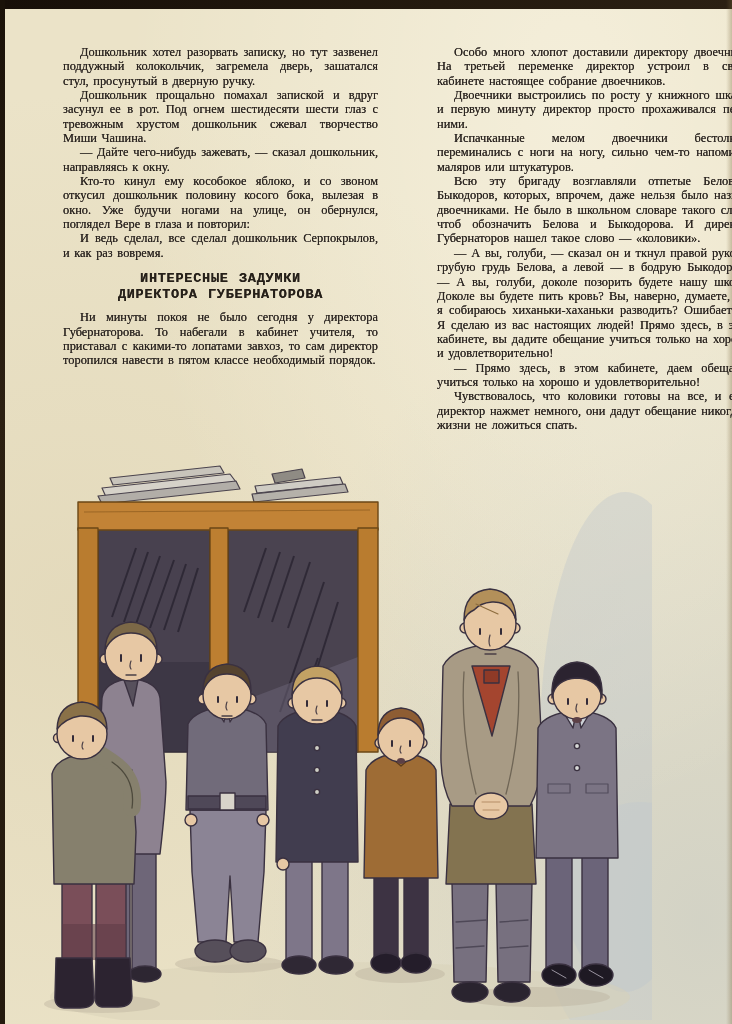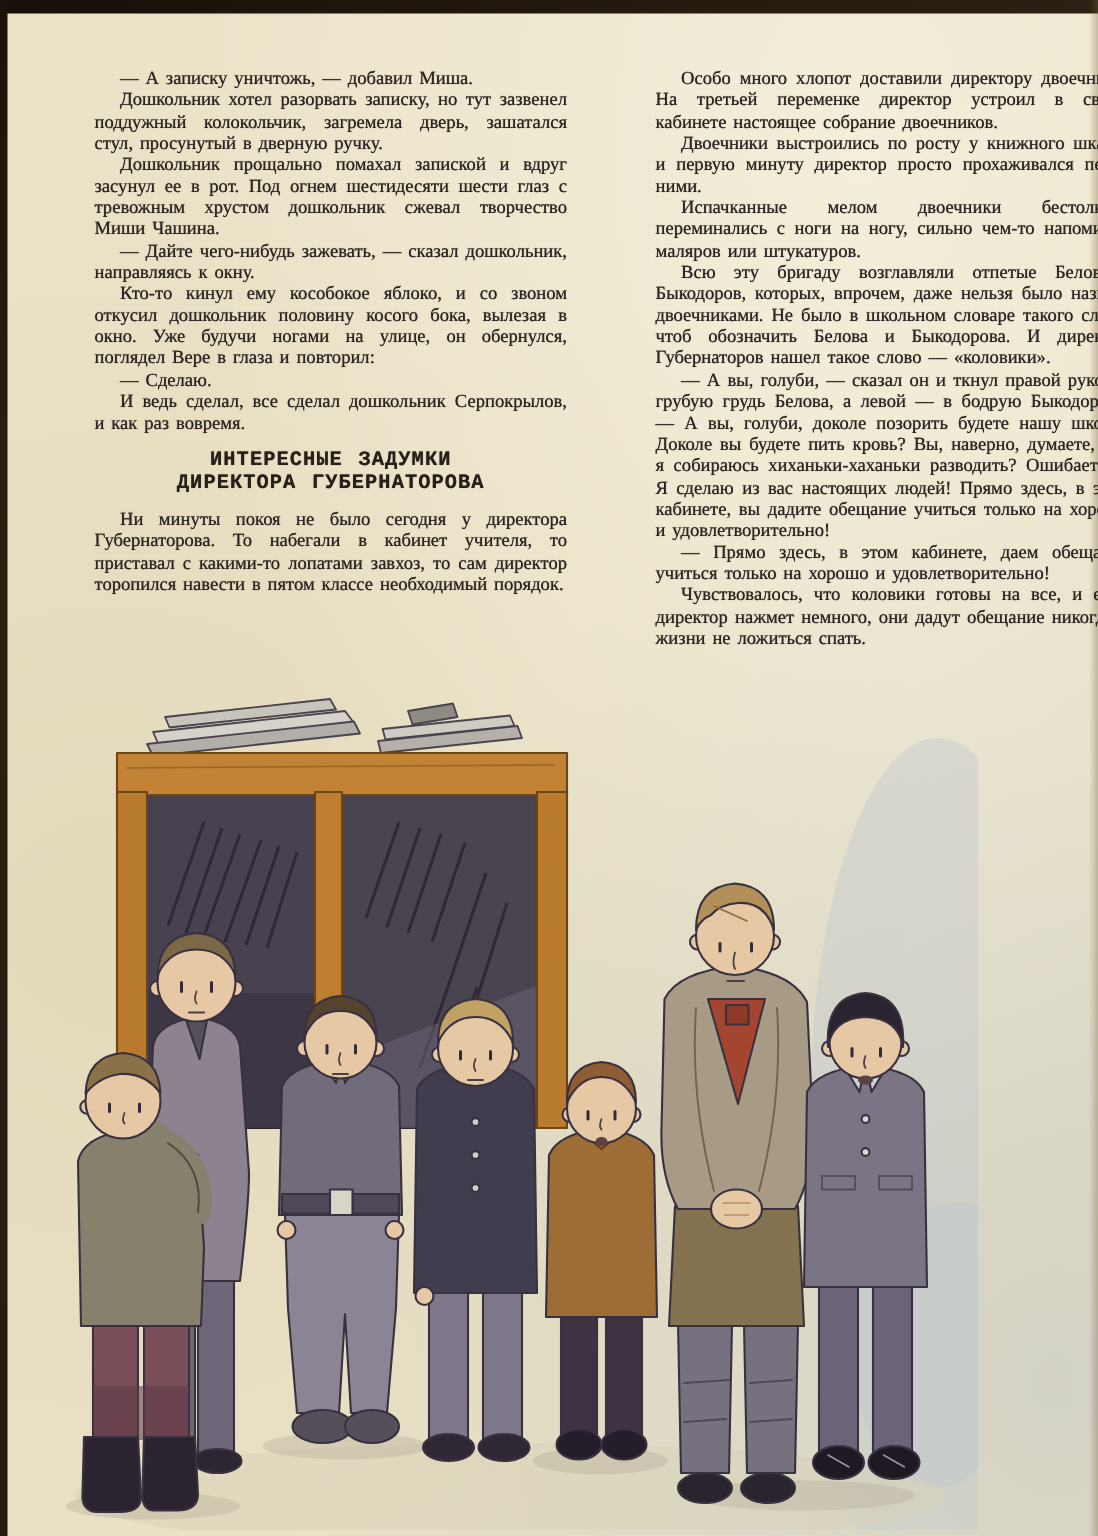--- a/index.html
+++ b/index.html
@@ -44,26 +44,24 @@
 </style>
 </head>
 <body>
 
 <div class="page">
   <div class="edge-top"></div>
   <div class="edge-left"></div>
   <div class="edge-right"></div>
 
   <div class="col col-left">
-    <p>— А записку уничтожь, — добавил Миша.</p>
     <p>Дошкольник хотел разорвать записку, но тут зазвенел поддужный колокольчик, загремела дверь, зашатался стул, просунутый в дверную ручку.</p>
     <p>Дошкольник прощально помахал запиской и вдруг засунул ее в рот. Под огнем шестидесяти шести глаз с тревожным хрустом дошкольник сжевал творчество Миши Чашина.</p>
     <p>— Дайте чего-нибудь зажевать, — сказал дошкольник, направляясь к окну.</p>
     <p>Кто-то кинул ему кособокое яблоко, и со звоном откусил дошкольник половину косого бока, вылезая в окно. Уже будучи ногами на улице, он обернулся, поглядел Вере в глаза и повторил:</p>
-    <p>— Сделаю.</p>
     <p>И ведь сделал, все сделал дошкольник Серпокрылов, и как раз вовремя.</p>
     <h2 class="heading">
       <span>ИНТЕРЕСНЫЕ ЗАДУМКИ</span>
       <span>ДИРЕКТОРА ГУБЕРНАТОРОВА</span>
     </h2>
     <p>Ни минуты покоя не было сегодня у директора Губернаторова. То набегали в кабинет учителя, то приставал с какими-то лопатами завхоз, то сам директор торопился навести в пятом классе необходимый порядок.</p>
   </div>
 
   <div class="col col-right">
     <p>Особо много хлопот доставили директору двоечники. На третьей переменке директор устроил в своем кабинете настоящее собрание двоечников.</p>

